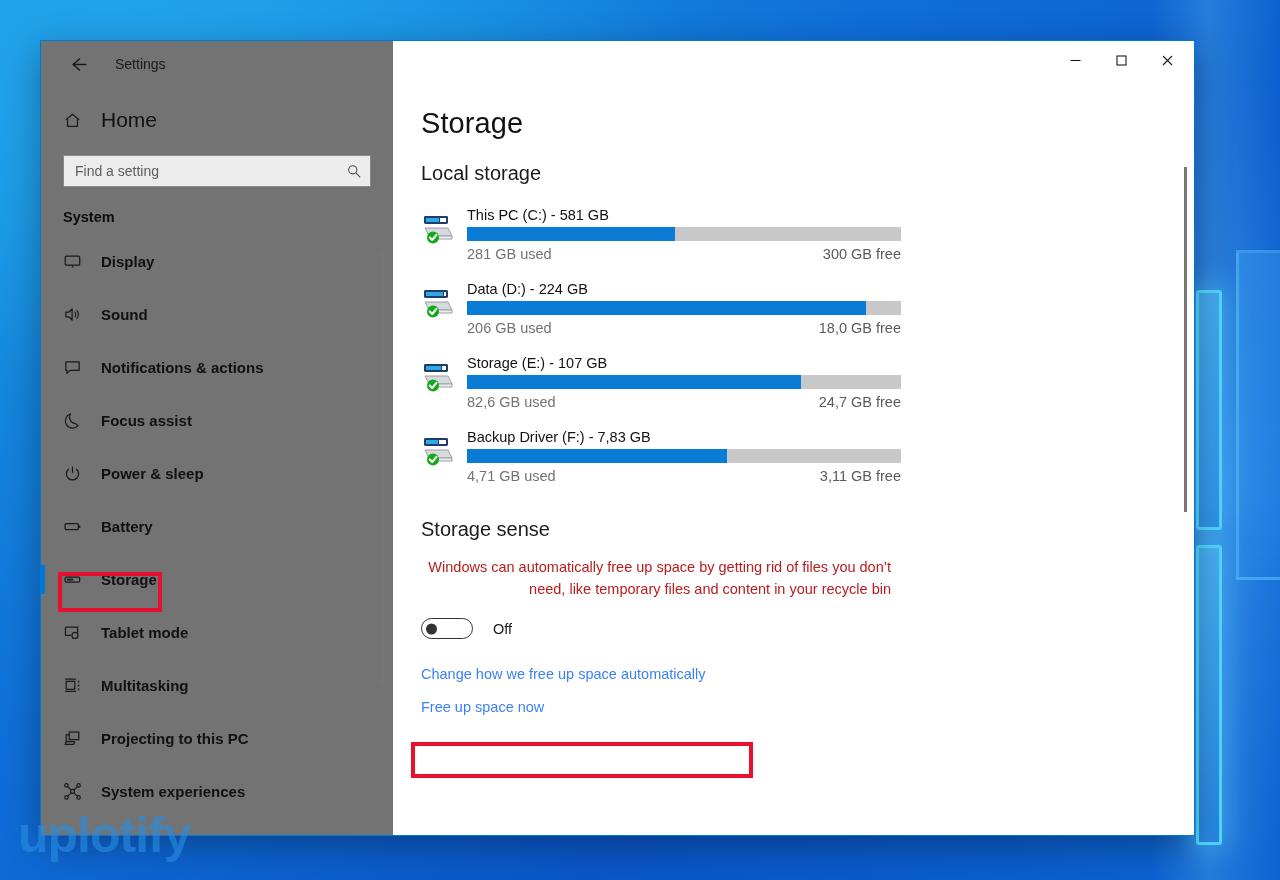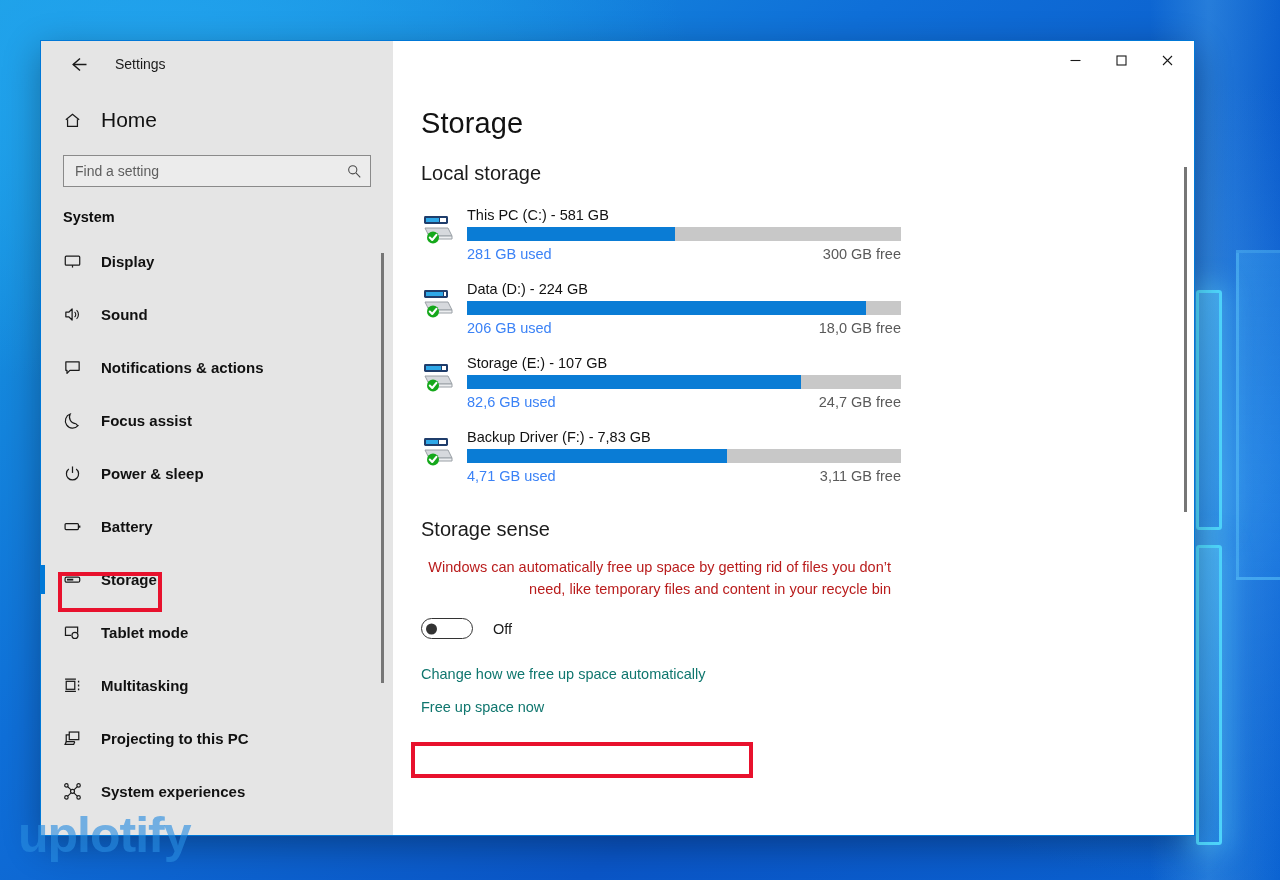--- a/index.html
+++ b/index.html
@@ -47,21 +47,21 @@
     background: #ffffff;
     border: 1px solid #0078d7;
     box-shadow: 0 10px 34px rgba(0,0,0,.32);
     display: flex;
     overflow: hidden;
   }
 
   
   #left-pane {
     width: 352px;
-    background: #e5e5e5;
+    background: #737373;
     position: relative;
     display: flex;
     flex-direction: column;
   }
 
   #titlebar-left {
     height: 46px;
     display: flex;
     align-items: center;
     padding-left: 16px;
@@ -236,21 +236,21 @@
     height: 100%;
     background: #0a7cd5;
   }
   .bar-legend {
     display: flex;
     justify-content: space-between;
     width: 434px;
     margin-top: 5px;
     font-size: 14.5px;
   }
-  .used-text { color: #3b82f6; }
+  .used-text { color: #737373; }
   .free-text { color: #5a5a5a; }
 
   #storage-sense-heading {
     font-size: 20px;
     color: #1b1b1b;
     margin-top: 34px;
   }
   #storage-sense-desc {
     font-size: 14.5px;
     color: #b91c1c;
@@ -283,21 +283,21 @@
   #toggle-state {
     font-size: 14.5px;
     color: #1b1b1b;
     margin-left: 20px;
     text-align: center;
   }
 
   .link {
     display: inline-block;
     font-size: 14.5px;
-    color: #0f766e;
+    color: #3b82f6;
     text-decoration: none;
   }
   #link-change { margin-top: 27px; }
   #link-free   { margin-top: 16px; }
 
   #right-scrollbar {
     position: absolute;
     right: 7px; top: 126px;
     width: 3px; height: 345px;
     background: #767676;

